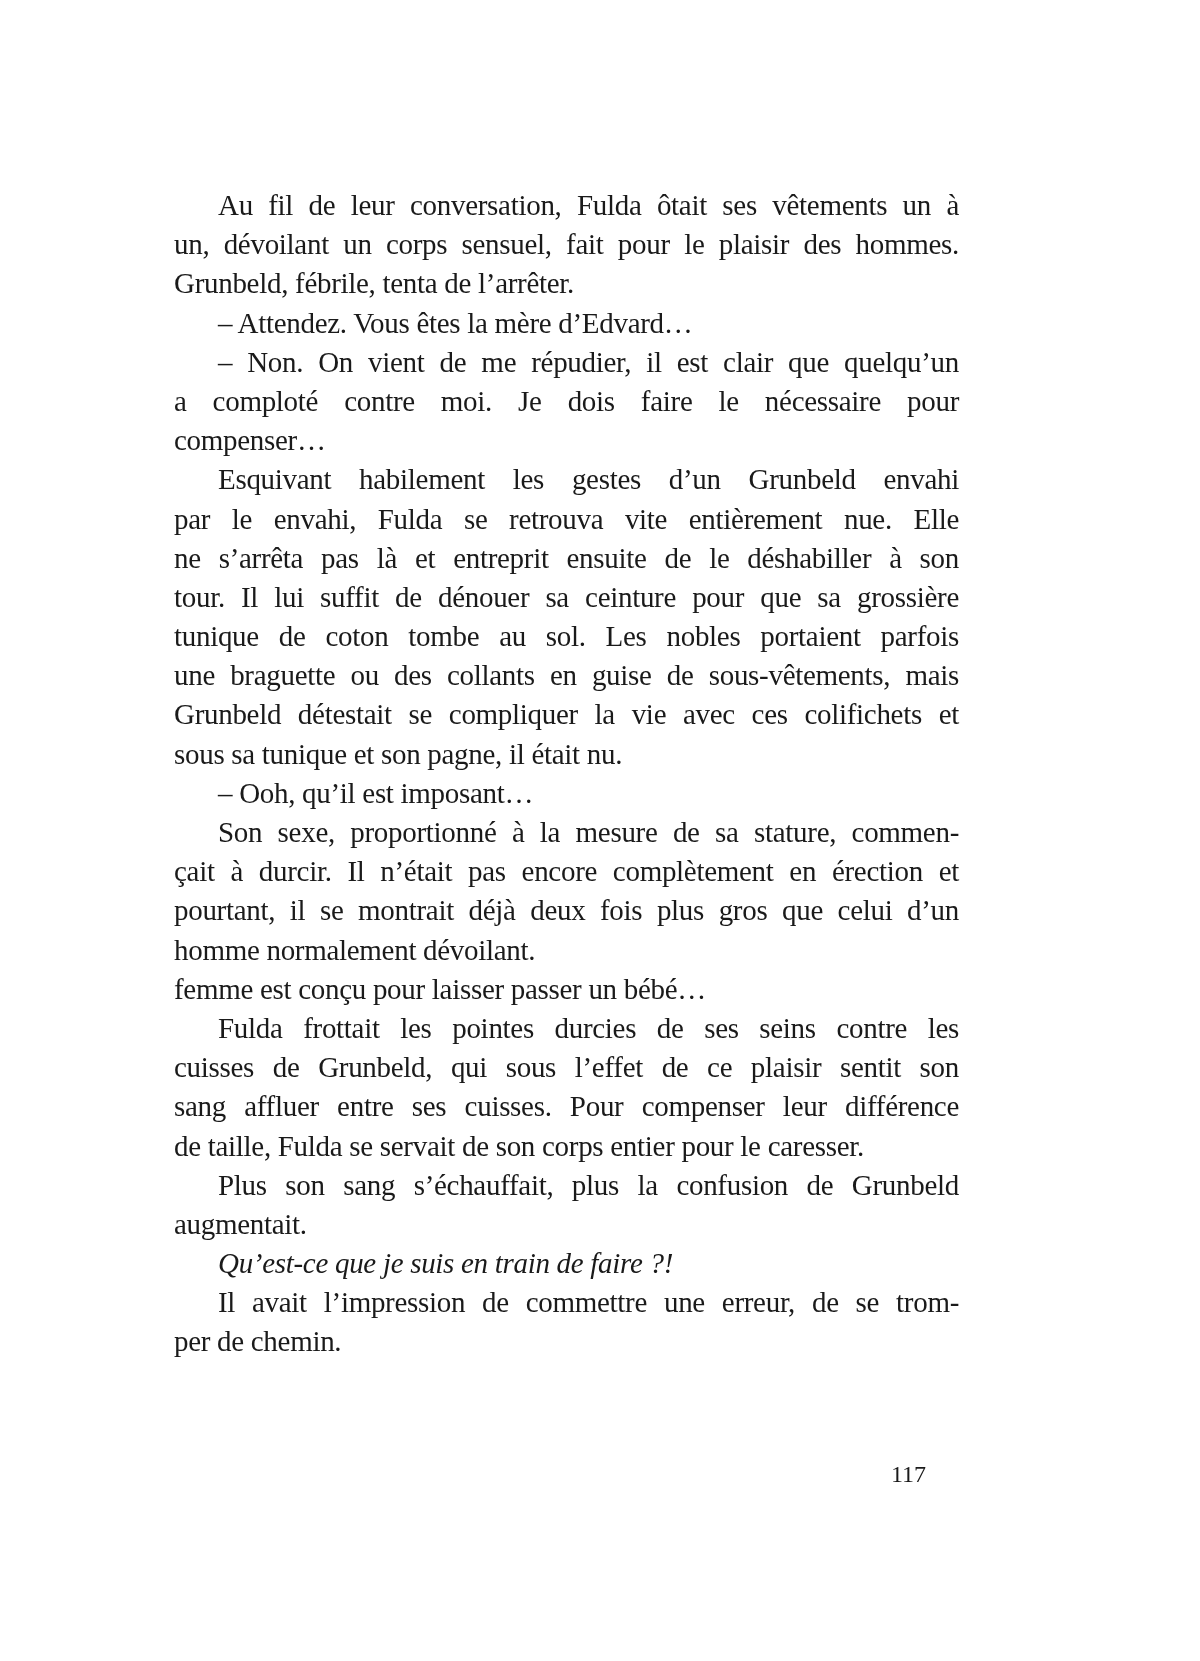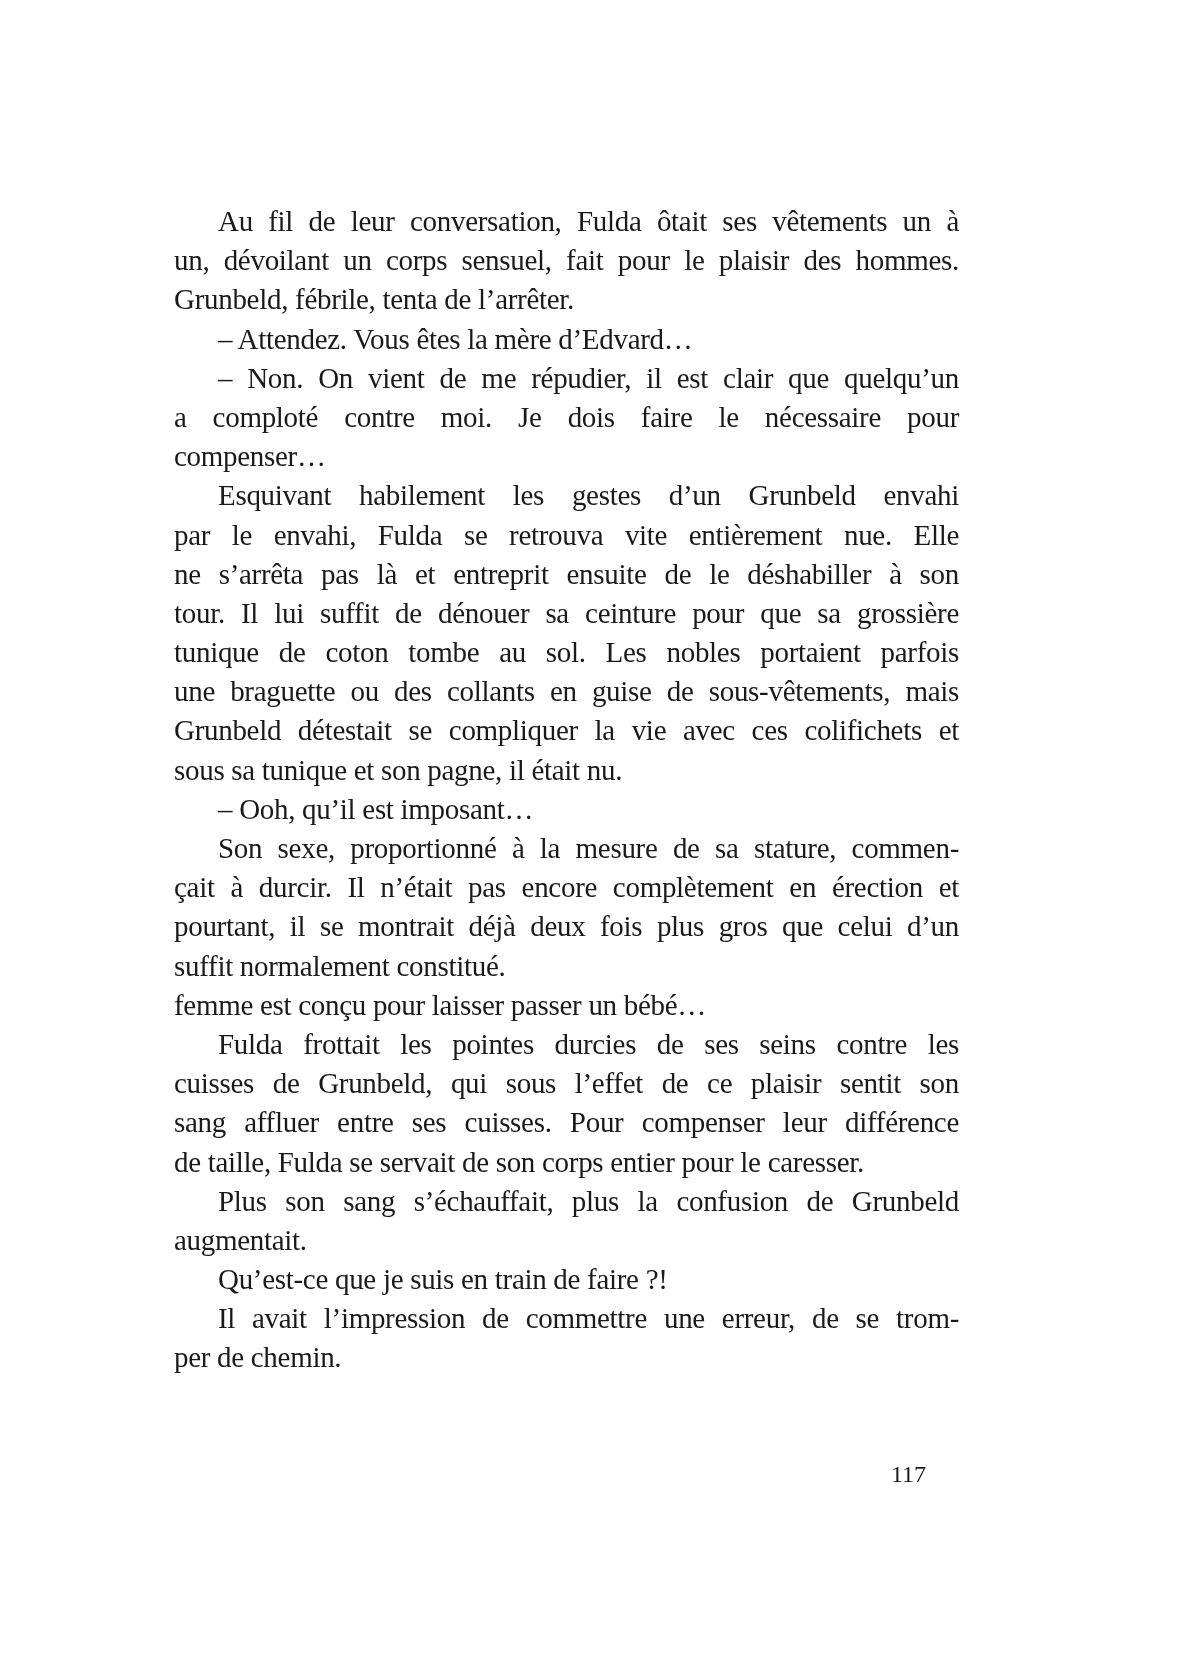--- a/index.html
+++ b/index.html
@@ -21,39 +21,39 @@
       top: 0;
       width: 1200px;
       height: 1661px;
       background: #ffffff;
     }
     .text-block {
       position: absolute;
       left: 174px;
       top: 186px;
       width: 785px;
-      margin-top: 16px;
     }
     .line {
       display: block;
       height: 39.2px;
       line-height: 39.2px;
       font-size: 29px;
       white-space: nowrap;
       text-align: justify;
       text-align-last: justify;
       letter-spacing: -0.3px;
     }
     .line.indent {
       padding-left: 44px;
     }
     .line.last {
       text-align-last: left;
     }
     .line.italic {
+      font-style: italic;
     }
     .page-number {
       position: absolute;
       left: 858px;
       top: 1458px;
       width: 68px;
       text-align: right;
       font-size: 24px;
       line-height: 32px;
       color: #1a1a1a;
@@ -76,21 +76,21 @@
       <span class="line">ne s’arrêta pas là et entreprit ensuite de le déshabiller à son</span>
       <span class="line">tour. Il lui suffit de dénouer sa ceinture pour que sa grossière</span>
       <span class="line">tunique de coton tombe au sol. Les nobles portaient parfois</span>
       <span class="line">une braguette ou des collants en guise de sous-vêtements, mais</span>
       <span class="line">Grunbeld détestait se compliquer la vie avec ces colifichets et</span>
       <span class="line last">sous sa tunique et son pagne, il était nu.</span>
       <span class="line indent last">– Ooh, qu’il est imposant…</span>
       <span class="line indent">Son sexe, proportionné à la mesure de sa stature, commen-</span>
       <span class="line">çait à durcir. Il n’était pas encore complètement en érection et</span>
       <span class="line">pourtant, il se montrait déjà deux fois plus gros que celui d’un</span>
-      <span class="line last">suffit normalement constitué.</span>
+      <span class="line last">homme normalement dévoilant.</span>
       <span class="line last">femme est conçu pour laisser passer un bébé…</span>
       <span class="line indent">Fulda frottait les pointes durcies de ses seins contre les</span>
       <span class="line">cuisses de Grunbeld, qui sous l’effet de ce plaisir sentit son</span>
       <span class="line">sang affluer entre ses cuisses. Pour compenser leur différence</span>
       <span class="line last">de taille, Fulda se servait de son corps entier pour le caresser.</span>
       <span class="line indent">Plus son sang s’échauffait, plus la confusion de Grunbeld</span>
       <span class="line last">augmentait.</span>
       <span class="line indent last italic">Qu’est-ce que je suis en train de faire ?!</span>
       <span class="line indent">Il avait l’impression de commettre une erreur, de se trom-</span>
       <span class="line last">per de chemin.</span>

